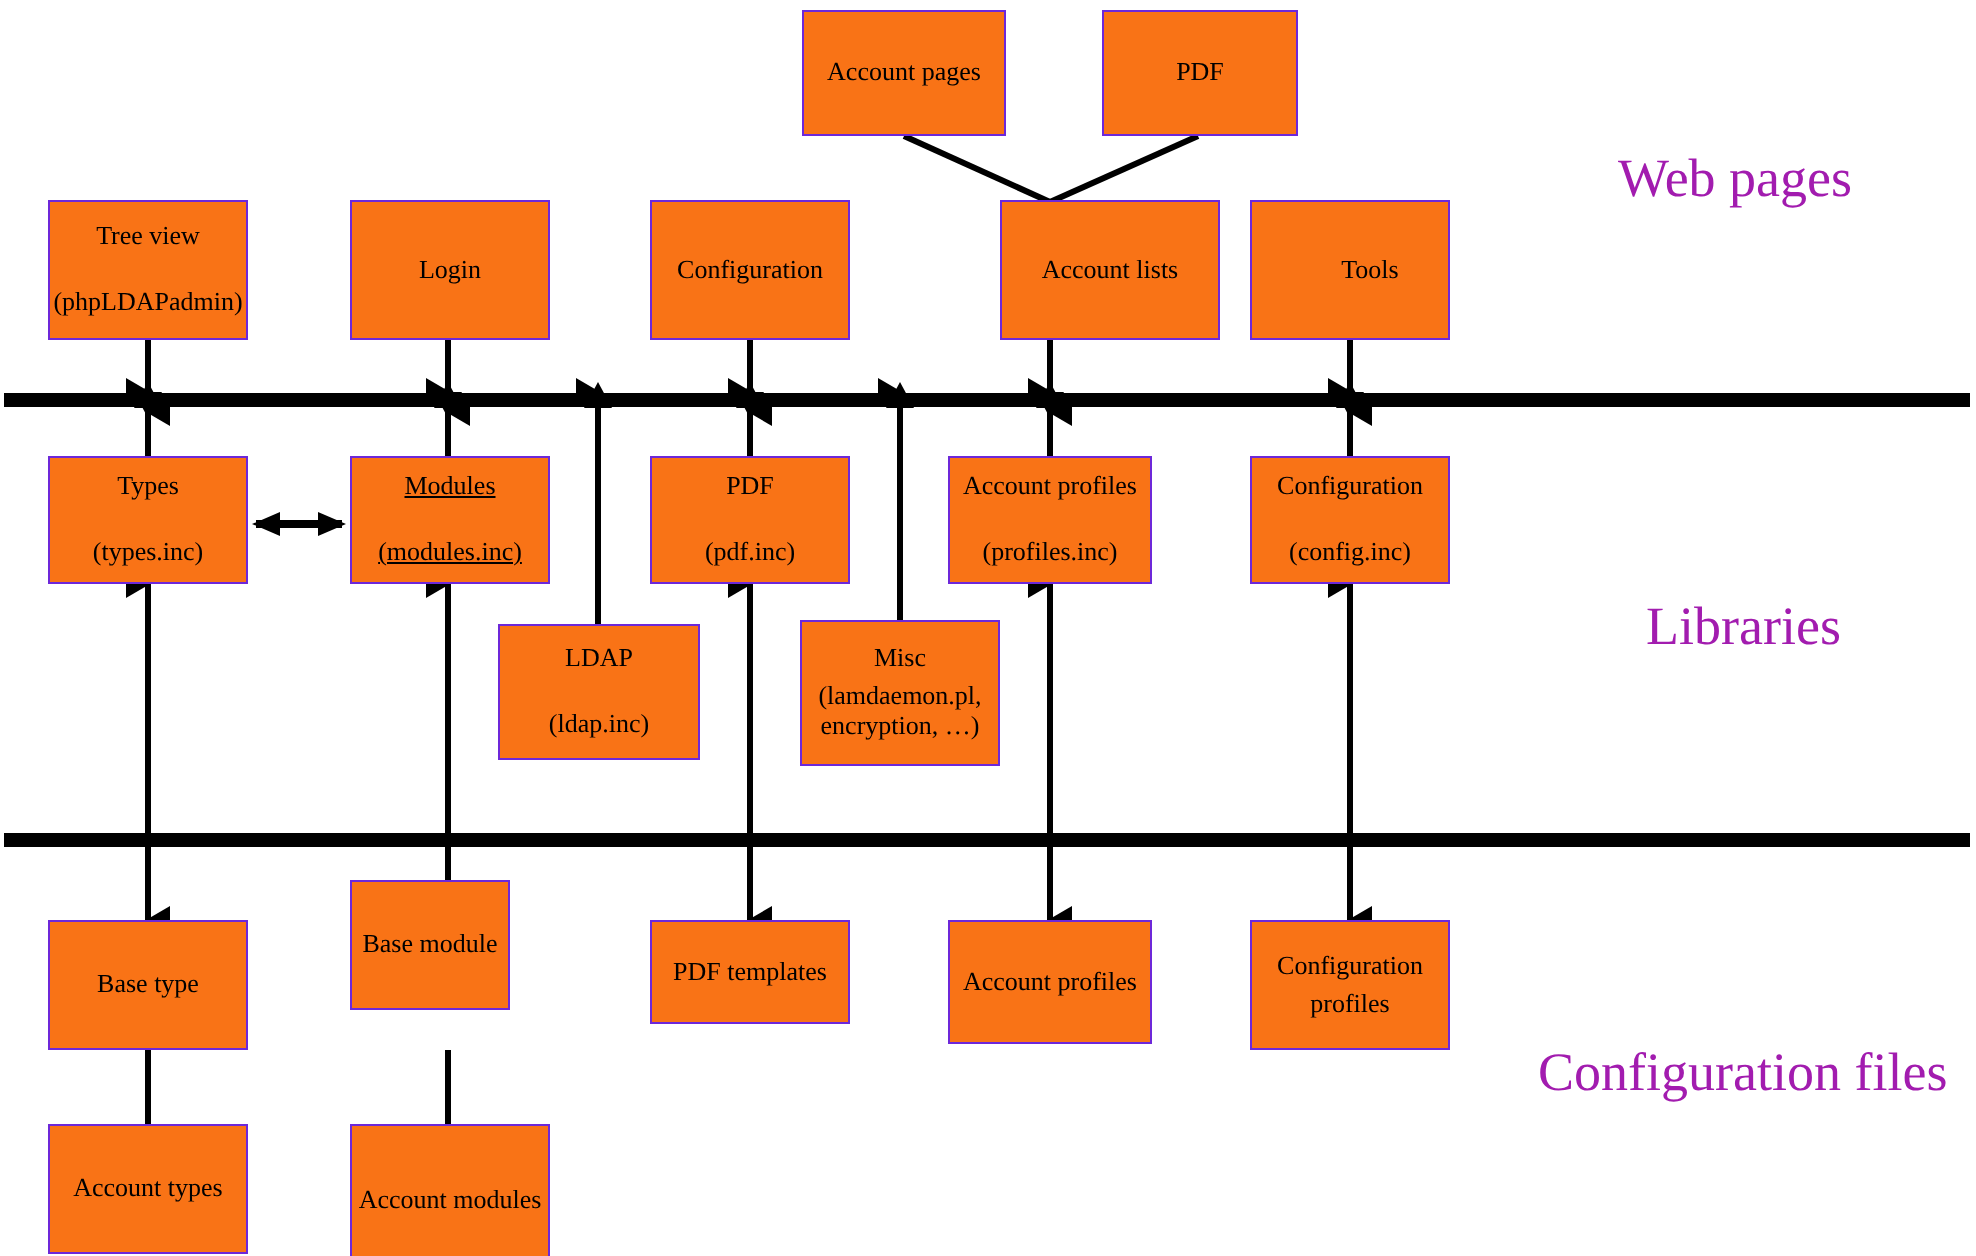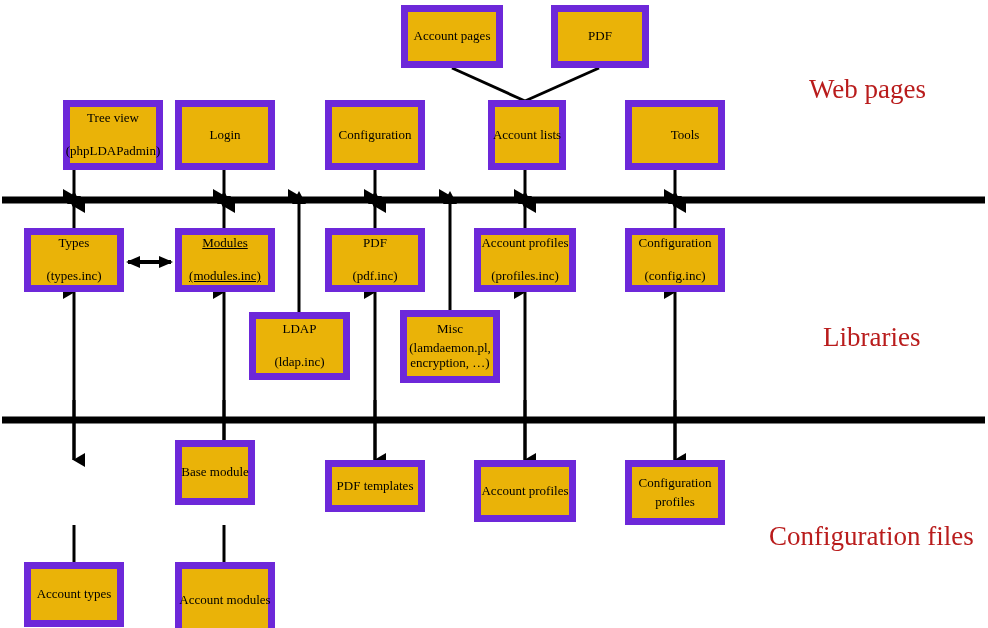--- a/index.html
+++ b/index.html
@@ -22,43 +22,43 @@
     top: 0;
     width: 988px;
     height: 628px;
     pointer-events: none;
   }
   svg.layer * { pointer-events: auto; }
 
   .node {
     position: absolute;
     box-sizing: border-box;
-    border: 7px solid #6d28d9;
-    background: #eab308;
+    border: 1px solid #6d28d9;
+    background: #f97316;
     display: flex;
     flex-direction: column;
     align-items: center;
     justify-content: center;
     font-family: "Liberation Serif", "DejaVu Serif", serif;
     font-size: 13px;
     color: #000000;
     line-height: 1.15;
     text-align: center;
     white-space: nowrap;
   }
   .node .line1 { display: block; }
   .node .line2 { display: block; margin-top: 18px; }
   .node.two-line .line1 { margin-top: 0; }
   .node.tight .line2 { margin-top: 4px; }
 
   .band-label {
     position: absolute;
     font-family: "Liberation Serif", "DejaVu Serif", serif;
     font-size: 27px;
-    color: #b91c1c;
+    color: #a21caf;
     white-space: nowrap;
   }
 </style>
 </head>
 <body>
 
 <div id="canvas">
 
   <svg class="layer" viewBox="0 0 988 628" xmlns="http://www.w3.org/2000/svg">
     <defs>
@@ -143,41 +143,41 @@
       <path d="M217,204 L231,204 L224,191 Z" fill="#000"></path>
       <path d="M368,204 L382,204 L375,191 Z" fill="#000"></path>
       <path d="M518,204 L532,204 L525,191 Z" fill="#000"></path>
       <path d="M668,204 L682,204 L675,191 Z" fill="#000"></path>
       <path d="M292,204 L306,204 L299,191 Z" fill="#000"></path>
       <path d="M443,204 L457,204 L450,191 Z" fill="#000"></path>
     </g>
   </svg>
 
   <div class="band-label" style="left:809px; top:74px;">Web pages</div>
-  <div class="band-label" style="left:823px; top:298px;margin-top:24px;">Libraries</div>
+  <div class="band-label" style="left:823px; top:298px;">Libraries</div>
   <div class="band-label" style="left:769px; top:521px;">Configuration files</div>
 
   <div class="node" style="left:401px; top:5px; width:102px; height:63px;">
     <span class="line1">Account pages</span>
   </div>
   <div class="node" style="left:551px; top:5px; width:98px; height:63px;">
     <span class="line1">PDF</span>
   </div>
 
-  <div class="node two-line" style="left:24px; top:100px; width:100px; height:70px;margin-left:39px;">
+  <div class="node two-line" style="left:24px; top:100px; width:100px; height:70px;">
     <span class="line1">Tree view</span>
     <span class="line2">(phpLDAPadmin)</span>
   </div>
   <div class="node" style="left:175px; top:100px; width:100px; height:70px;justify-content:center;">
     <span class="line1">Login</span>
   </div>
   <div class="node" style="left:325px; top:100px; width:100px; height:70px;">
     <span class="line1">Configuration</span>
   </div>
-  <div class="node" style="left:488px; top:100px; width:78px; height:70px;">
+  <div class="node" style="left:500px; top:100px; width:110px; height:70px;">
     <span class="line1">Account lists</span>
   </div>
   <div class="node" style="left:625px; top:100px; width:100px; height:70px;padding-left:20px;">
     <span class="line1">Tools</span>
   </div>
 
   <div class="node two-line" style="left:24px; top:228px; width:100px; height:64px;">
     <span class="line1">Types</span>
     <span class="line2">(types.inc)</span>
   </div>
@@ -201,20 +201,23 @@
   <div class="node two-line" style="left:249px; top:312px; width:101px; height:68px;">
     <span class="line1">LDAP</span>
     <span class="line2">(ldap.inc)</span>
   </div>
   <div class="node tight" style="left:400px; top:310px; width:100px; height:73px;">
     <span class="line1">Misc</span>
     <span class="line2">(lamdaemon.pl,</span>
     <span class="line3">encryption, …)</span>
   </div>
 
+  <div class="node" style="left:24px; top:460px; width:100px; height:65px;">
+    <span class="line1">Base type</span>
+  </div>
   <div class="node" style="left:175px; top:440px; width:80px; height:65px;">
     <span class="line1">Base module</span>
   </div>
   <div class="node" style="left:325px; top:460px; width:100px; height:52px;">
     <span class="line1">PDF templates</span>
   </div>
   <div class="node" style="left:474px; top:460px; width:102px; height:62px;">
     <span class="line1">Account profiles</span>
   </div>
   <div class="node two-line tight" style="left:625px; top:460px; width:100px; height:65px;">

